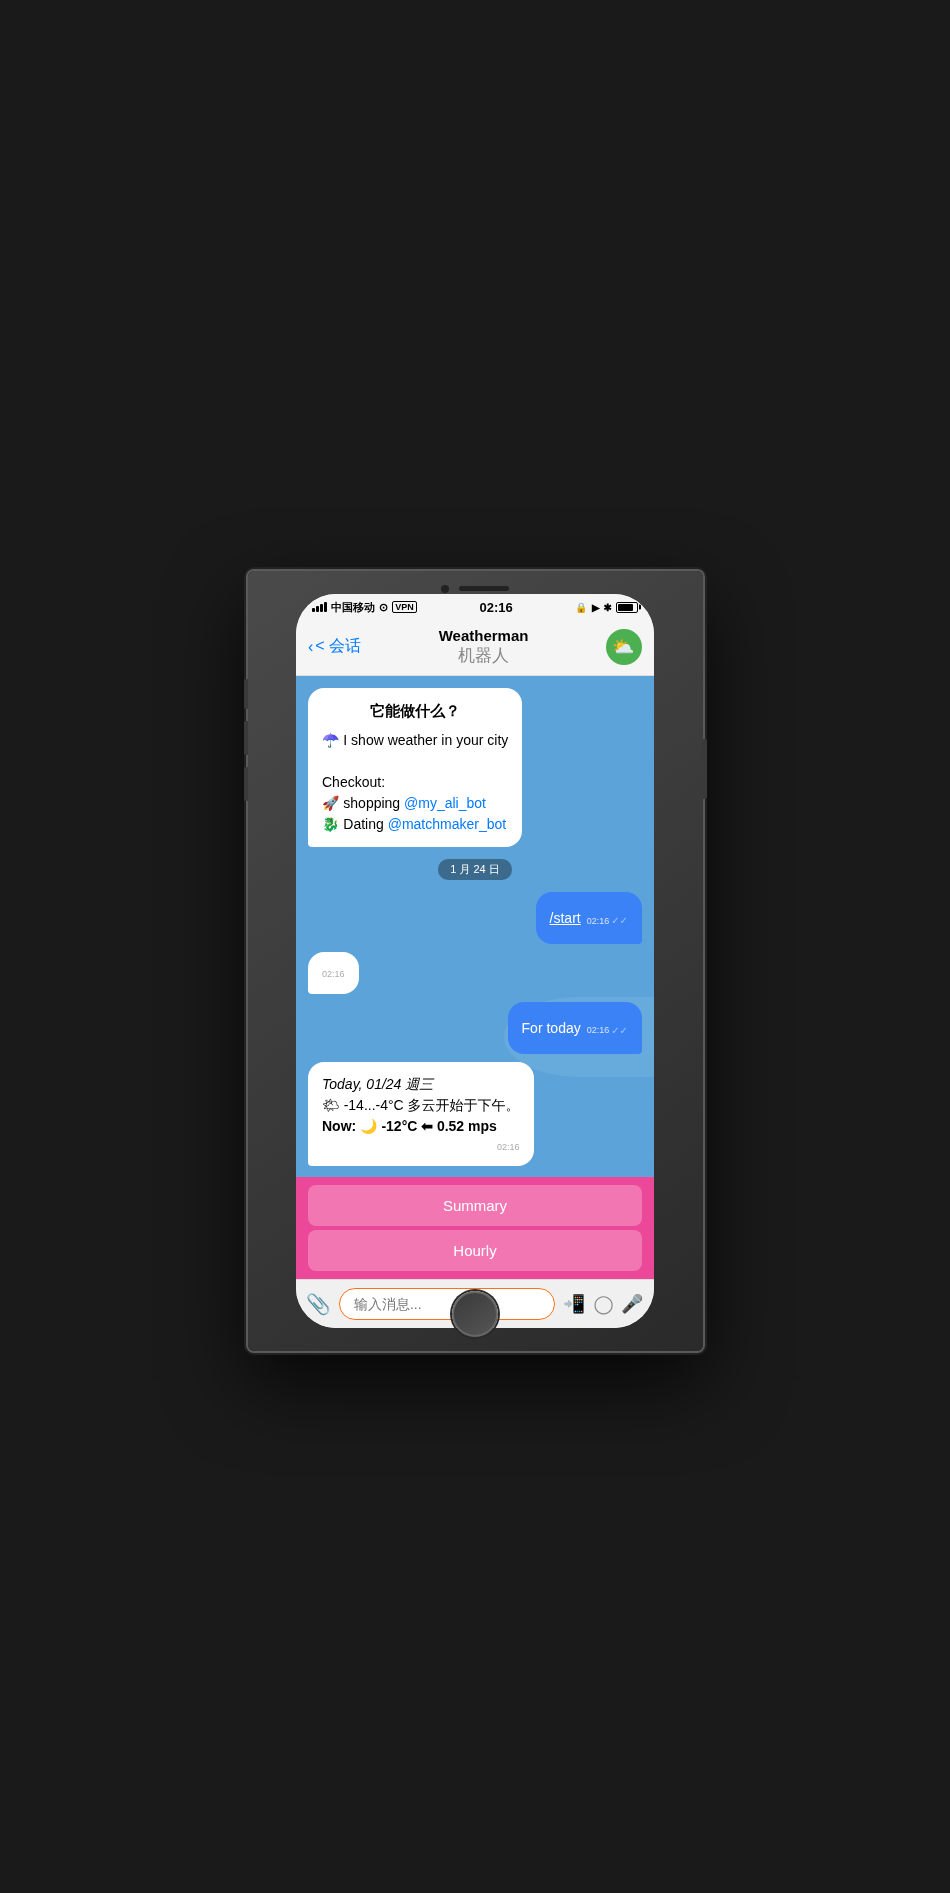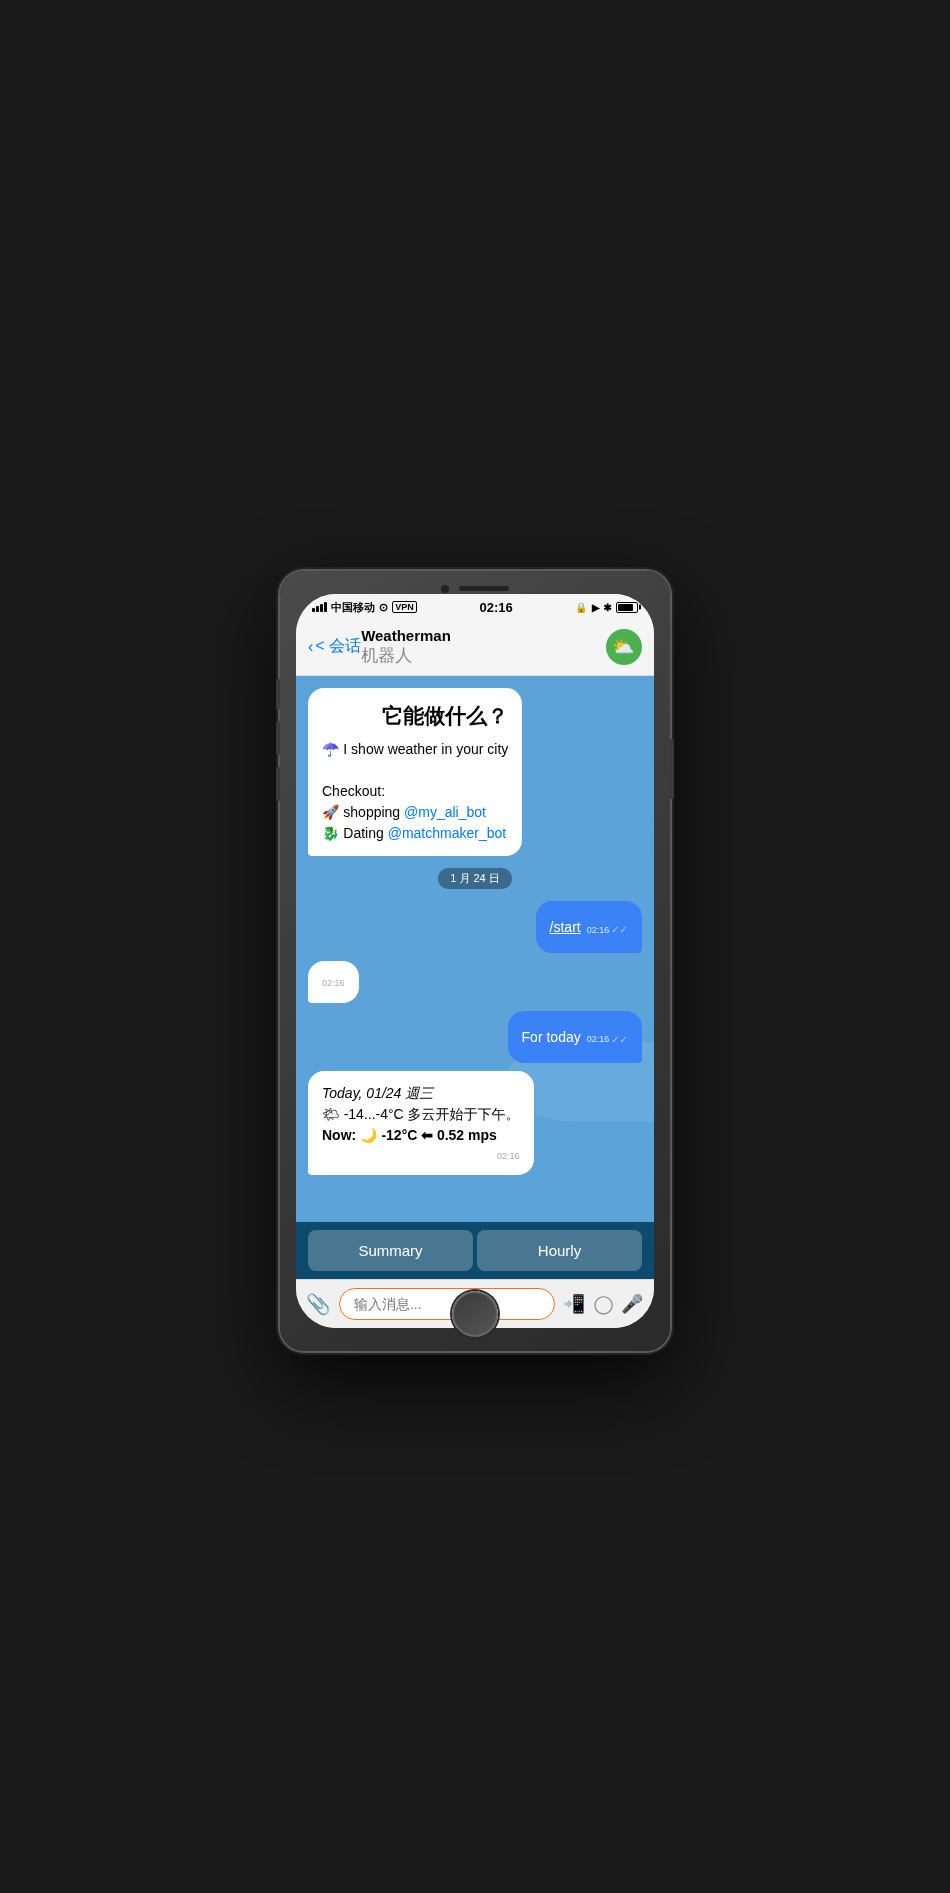--- a/index.html
+++ b/index.html
@@ -6,24 +6,24 @@
     body {
       background: #1a1a1a;
       display: flex;
       justify-content: center;
       align-items: center;
       min-height: 100vh;
       font-family: -apple-system, 'Helvetica Neue', Arial, sans-serif;
     }
 
     .phone-outer {
-      width: 390px;
+      width: 455px;
       height: 780px;
       background: linear-gradient(145deg, #4a4a4a, #2a2a2a);
-      border-radius: 24px;
+      border-radius: 6px;
       position: relative;
       box-shadow:
         0 0 0 2px #5a5a5a,
         0 0 0 4px #222,
         0 30px 80px rgba(0,0,0,0.8);
       display: flex;
       justify-content: center;
       align-items: center;
       margin-top: 28px;
     }
@@ -125,21 +125,21 @@
     .nav-back {
       color: #007aff;
       font-size: 16px;
       display: flex;
       align-items: center;
       gap: 2px;
       cursor: pointer;
     }
     .nav-title-area {
       flex: 1;
-      text-align: left;
+      text-align: center;
     }
     .nav-title {
       font-size: 15px;
       font-weight: 700;
       color: #000;
     }
     .nav-subtitle {
       font-size: 17px;
       color: #888;
     }
@@ -225,35 +225,36 @@
       color: #fff;
       font-size: 11px;
       padding: 3px 12px;
       border-radius: 10px;
       margin: 4px 0;
     }
 
     .blue-link { color: #007aff; }
 
     .bot-bubble-title {
-      font-size: 21px;
+      font-size: 15px;
       font-weight: 600;
-      text-align: right;
+      text-align: center;
       margin-bottom: 8px;
     }
 
     .weather-bold { font-weight: 700; }
 
     
     .button-row {
       display: flex;
       gap: 4px;
       padding: 8px 12px;
-      background: #0c4a6e;
+      background: #ec4899;
       flex-shrink: 0;
+      flex-direction: column;
     }
 
     .chat-btn {
       flex: 1;
       background: rgba(255,255,255,0.25);
       color: #fff;
       border: none;
       border-radius: 8px;
       padding: 12px;
       font-size: 15px;

